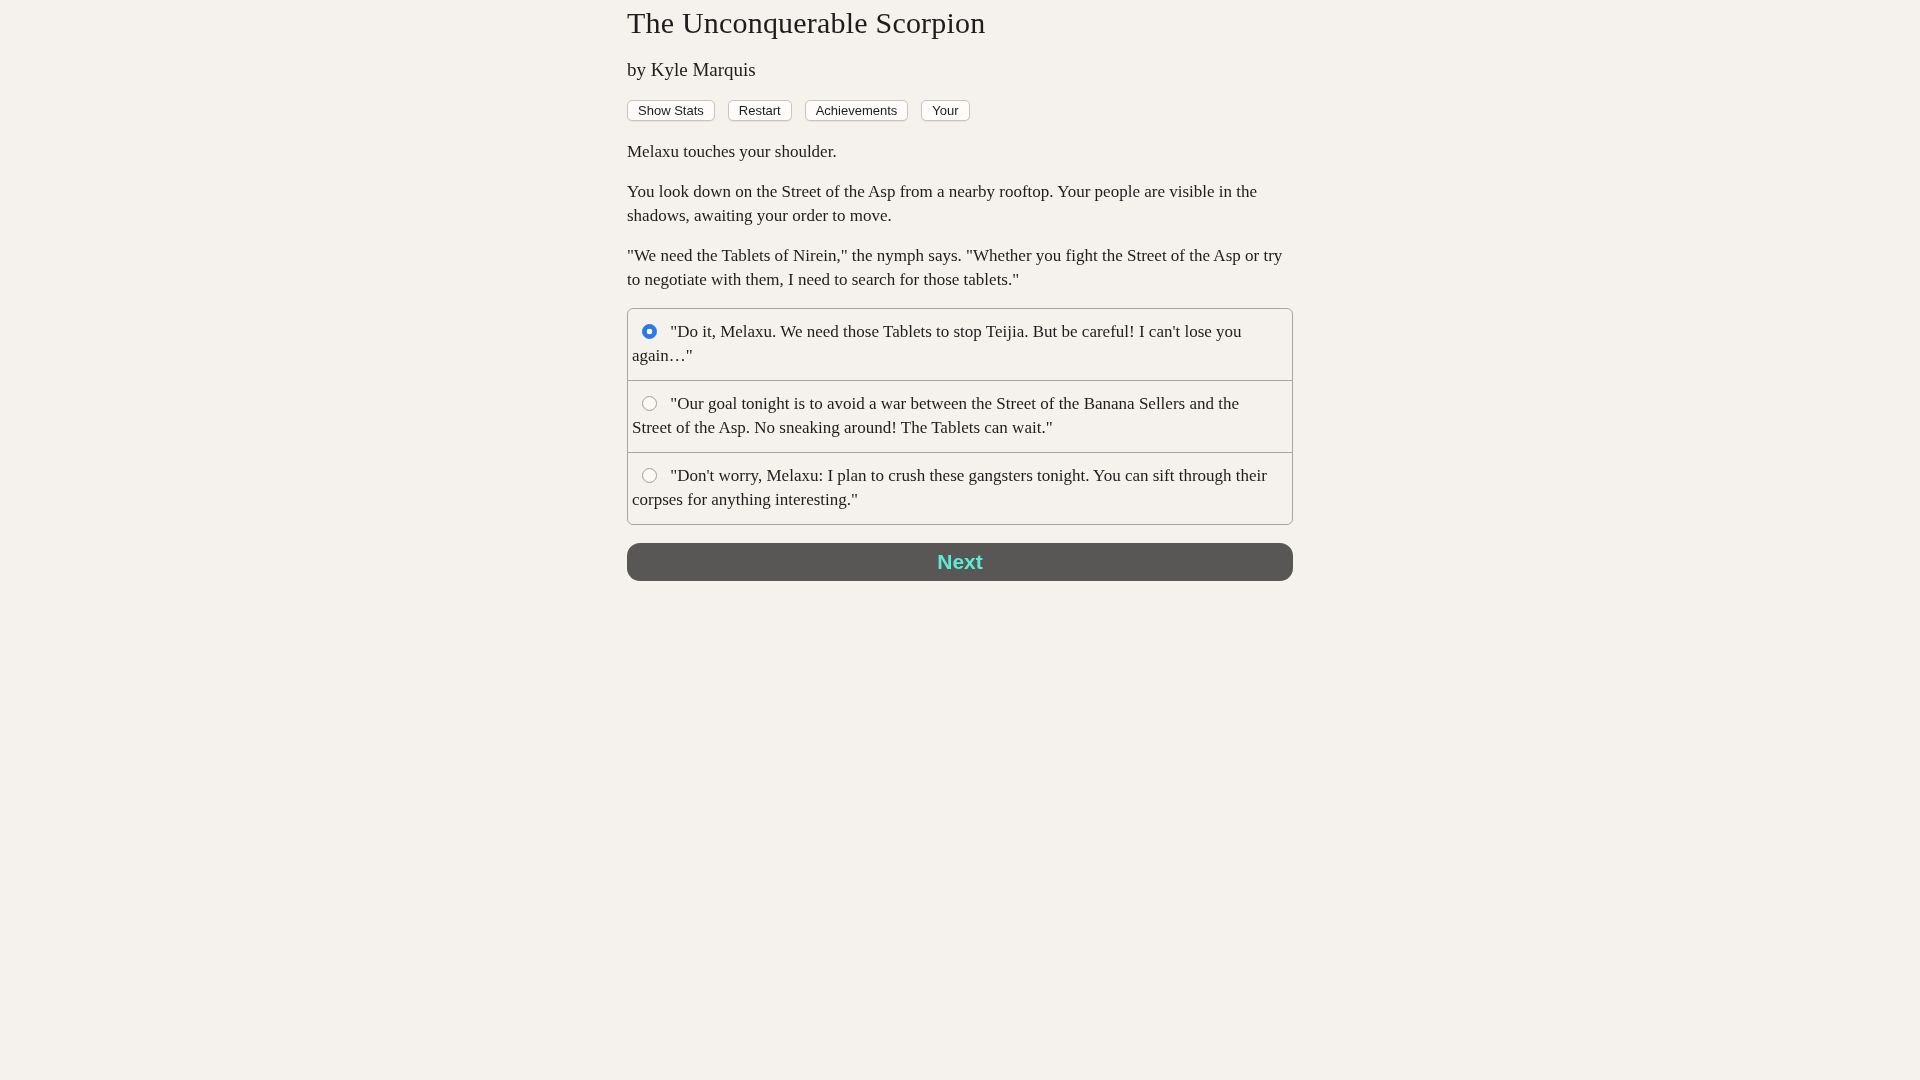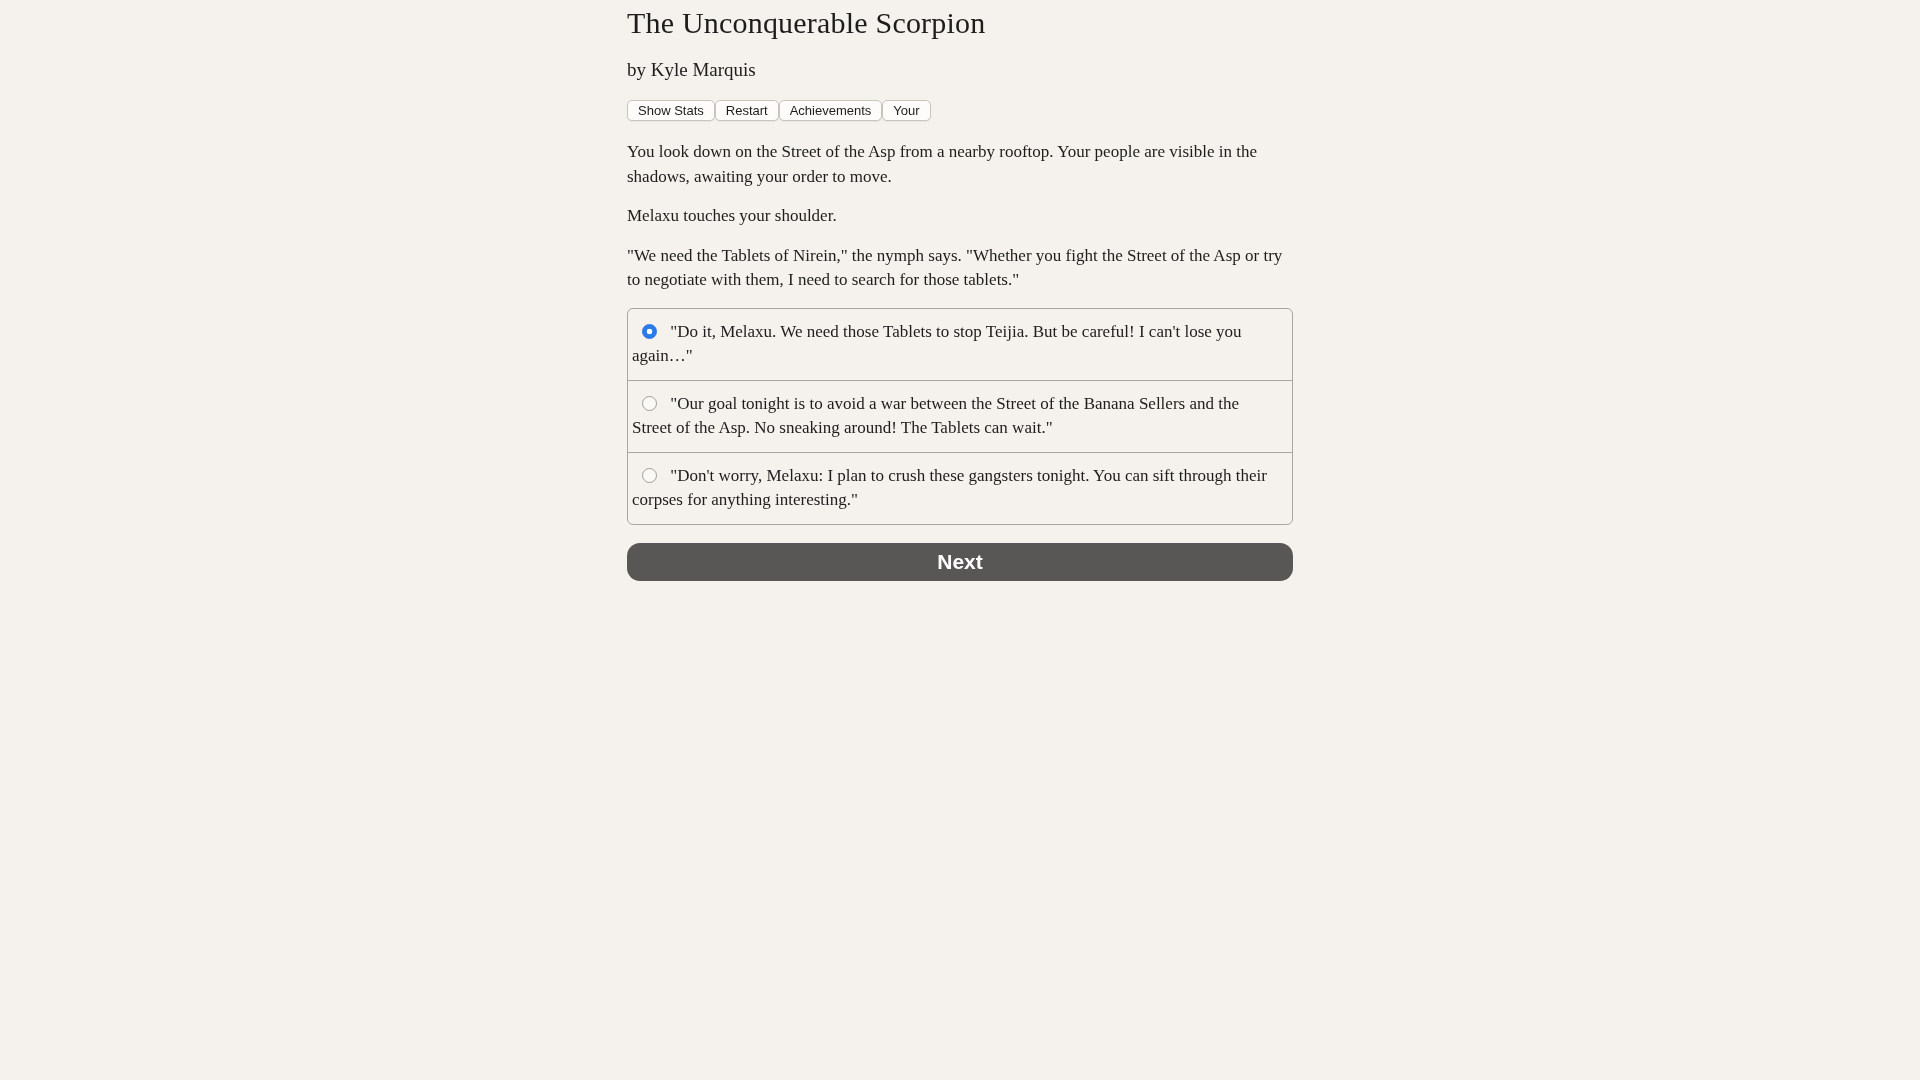--- a/index.html
+++ b/index.html
@@ -24,20 +24,21 @@
     letter-spacing: 0.2px;
   }
   .byline {
     font-size: 19px;
     line-height: 24px;
     margin: 0 0 18px 0;
     font-family: Liberation Serif, serif;
   }
   .toolbar {
     display: flex;
+    gap: 13px;
     margin: 0 0 19px 0;
   }
   .toolbar button {
     font-family: "Liberation Sans", sans-serif;
     font-size: 13px;
     line-height: 15px;
     color: #1d1d1d;
     background: #fdfcfa;
     border: 1px solid #c8c4be;
     border-radius: 5px;
@@ -81,21 +82,21 @@
   }
   .choice-radio:checked {
     border: 1px solid #2373e4;
     background: radial-gradient(circle, #ffffff 0px, #ffffff 2.6px, #2a7ae9 3.1px, #2a7ae9 100%);
   }
   .next-button {
     display: block;
     width: 100%;
     height: 38px;
     background: #595755;
-    color: #ffffff;
+    color: #5eead4;
     font-family: "Liberation Sans", sans-serif;
     font-weight: bold;
     font-size: 21px;
     border: none;
     border-radius: 13px;
     cursor: pointer;
     text-align: center;
   }
 </style>
 </head>
@@ -108,22 +109,22 @@
   <div class="byline">by Kyle Marquis</div>
 
   <div class="toolbar">
     <button type="button">Show Stats</button>
     <button type="button">Restart</button>
     <button type="button">Achievements</button>
     <button type="button">Your</button>
   </div>
 
   <div class="story">
+    <p>Melaxu touches your shoulder.</p>
     <p>You look down on the Street of the Asp from a nearby rooftop. Your people are visible in the shadows, awaiting your order to move.</p>
-    <p>Melaxu touches your shoulder.</p>
     <p>"We need the Tablets of Nirein," the nymph says. "Whether you fight the Street of the Asp or try to negotiate with them, I need to search for those tablets."</p>
   </div>
 
   <div class="choice-box">
     <label class="choice-option">
       <input type="radio" name="choice" class="choice-radio" checked="" style="">
       <span>"Do it, Melaxu. We need those Tablets to stop Teijia. But be careful! I can't lose you again…"</span>
     </label>
     <label class="choice-option">
       <input type="radio" name="choice" class="choice-radio" style="">

